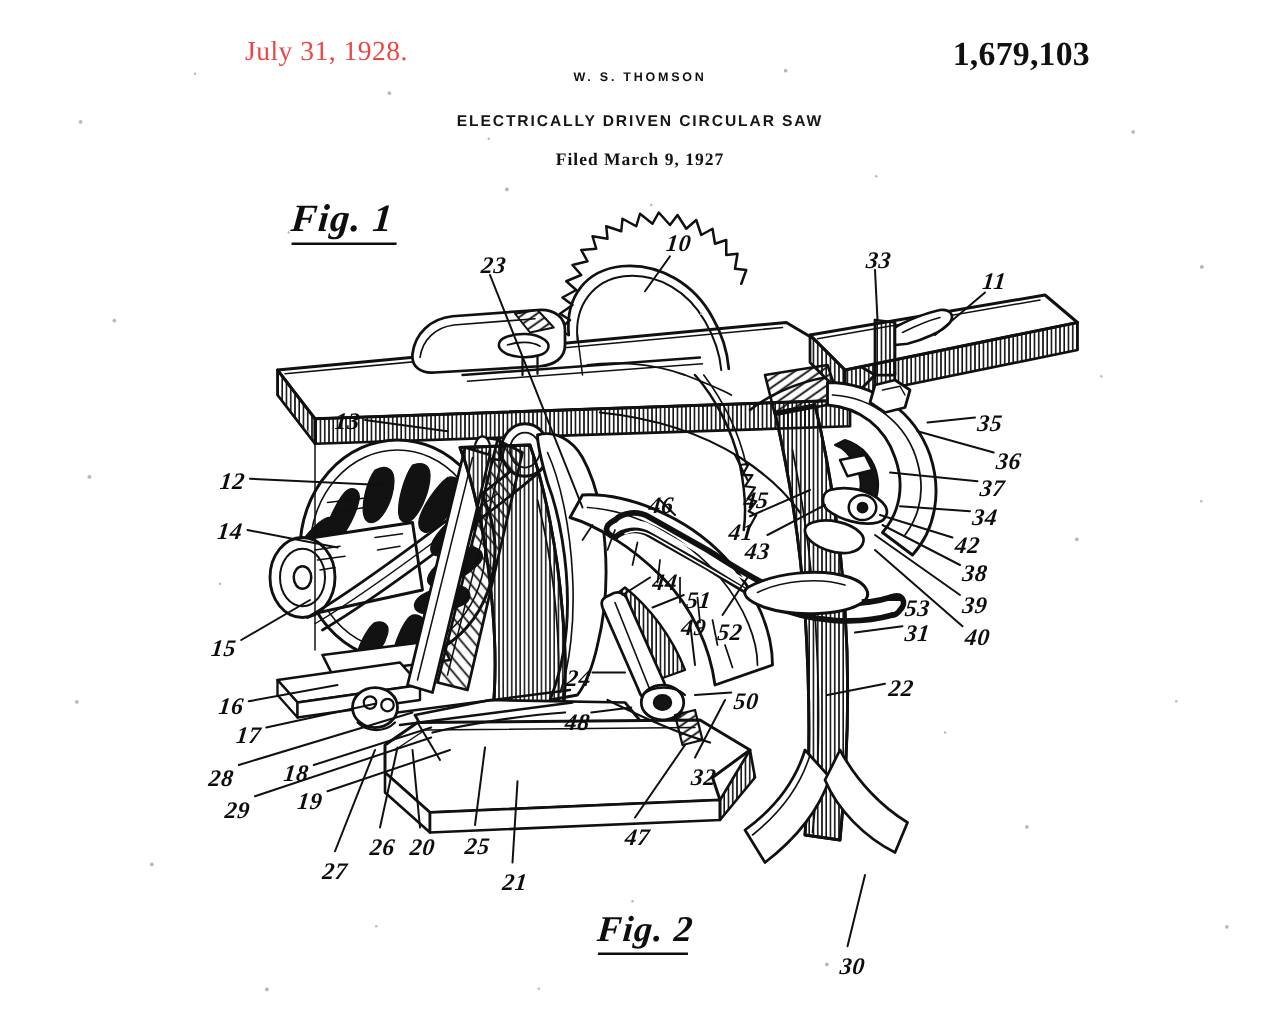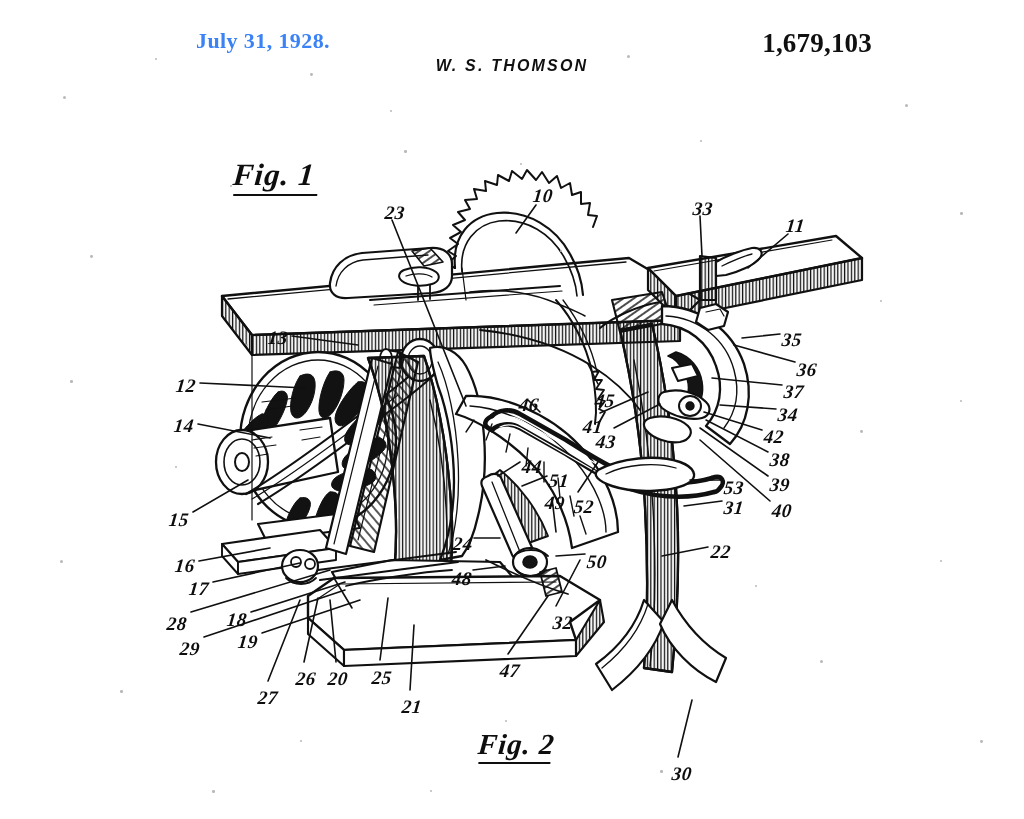--- a/index.html
+++ b/index.html
@@ -6,32 +6,32 @@
   html,body{margin:0;padding:0;background:#ffffff;}
   body{
     width:1024px;height:819px;position:relative;overflow:hidden;
     font-family:"Liberation Serif", serif;color:#141414;
   }
   #sheet{position:absolute;inset:0;background:#ffffff;}
 
   
   .hdr-date{
     position:absolute;left:196px;top:28px;
-    font-family:"Liberation Serif",serif;font-weight:bold;
-    font-size:22px;letter-spacing:.4px;color:#3b82f6;
+    font-family:"Liberation Serif",serif;font-weight:normal;
+    font-size:22px;letter-spacing:.4px;color:#ef4444;
   }
   .hdr-patno{
     position:absolute;right:152px;top:28px;
     font-family:"Liberation Serif",serif;font-weight:bold;
     font-size:27px;letter-spacing:.2px;color:#101010;
   }
   .hdr-inv{
     position:absolute;left:0;right:0;top:57px;text-align:center;
     font-family:"Liberation Sans",sans-serif;font-weight:bold;
-    font-size:16px;letter-spacing:2.2px;color:#101010;font-style:italic;
+    font-size:10px;letter-spacing:2.2px;color:#101010;
   }
   .hdr-title{
     position:absolute;left:0;right:0;top:90px;text-align:center;
     font-family:"Liberation Sans",sans-serif;font-weight:bold;
     font-size:12.5px;letter-spacing:1.5px;color:#161616;
   }
   .hdr-filed{
     position:absolute;left:0;right:0;top:121px;text-align:center;
     font-family:"Liberation Serif",serif;font-weight:bold;
     font-size:14px;letter-spacing:.8px;color:#131313;
@@ -78,20 +78,22 @@
   .speck{position:absolute;background:#b9b9b9;border-radius:50%;}
 </style>
 </head>
 <body>
 
 <div id="sheet" style="background: rgb(255, 255, 255);">
 
   <div class="hdr-date">July 31, 1928.</div>
   <div class="hdr-patno">1,679,103</div>
   <div class="hdr-inv">W. S. THOMSON</div>
+  <div class="hdr-title">ELECTRICALLY DRIVEN CIRCULAR SAW</div>
+  <div class="hdr-filed">Filed March 9, 1927</div>
 
   <svg id="drawing" viewBox="0 0 1024 819">
     <defs>
       <pattern id="hatchV" width="5" height="5" patternUnits="userSpaceOnUse">
         <path d="M2,0 L2,5" stroke="#111" stroke-width="1.5"></path>
       </pattern>
       <pattern id="hatchVf" width="3.4" height="3.4" patternUnits="userSpaceOnUse">
         <path d="M1.4,0 L1.4,3.4" stroke="#111" stroke-width="1.3"></path>
       </pattern>
       <pattern id="hatchD" width="6" height="6" patternUnits="userSpaceOnUse" patternTransform="rotate(55)">

